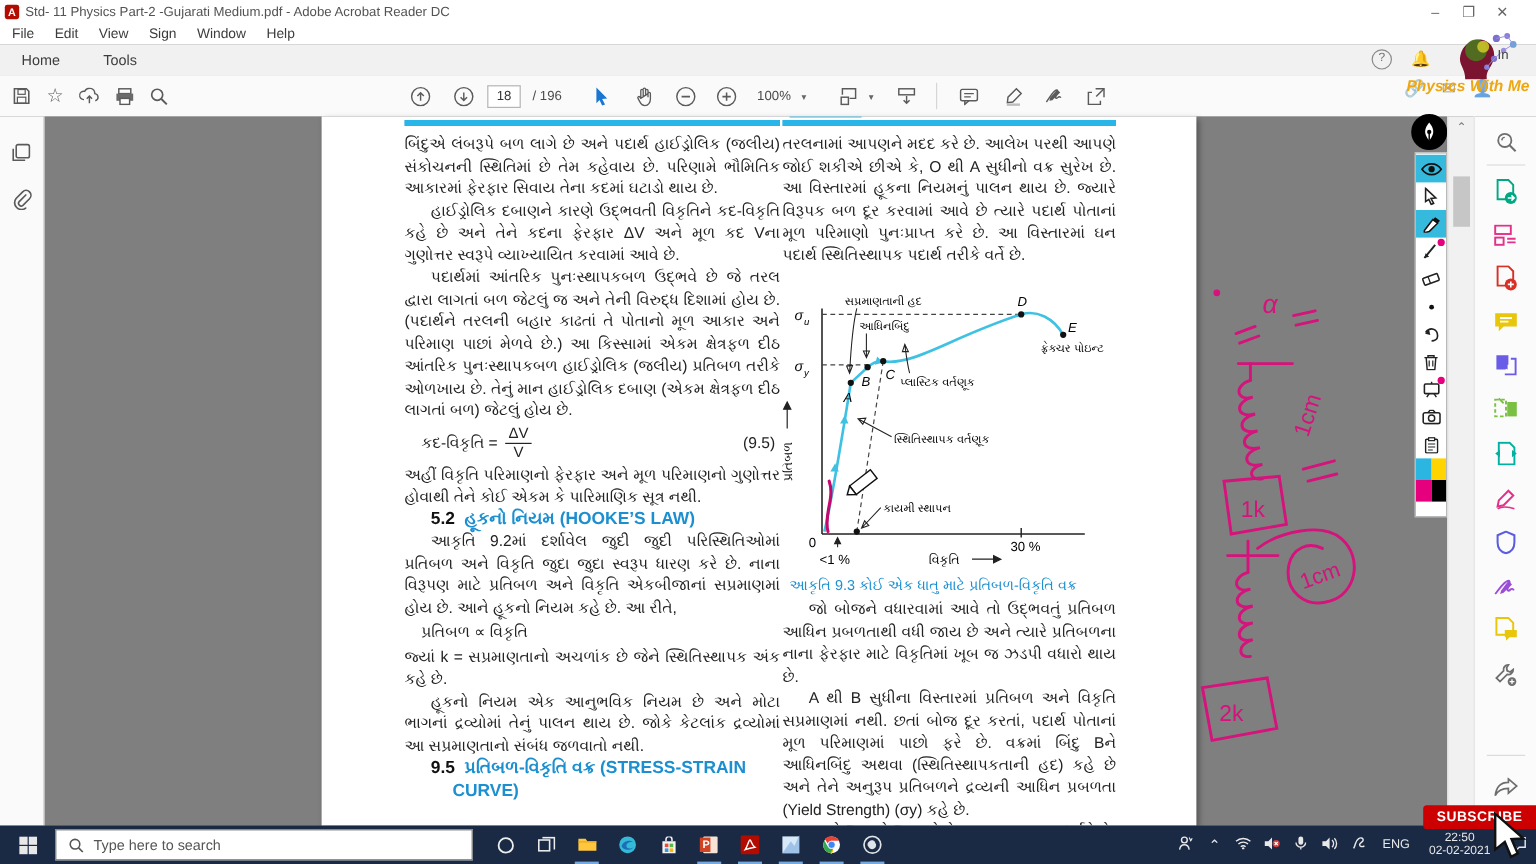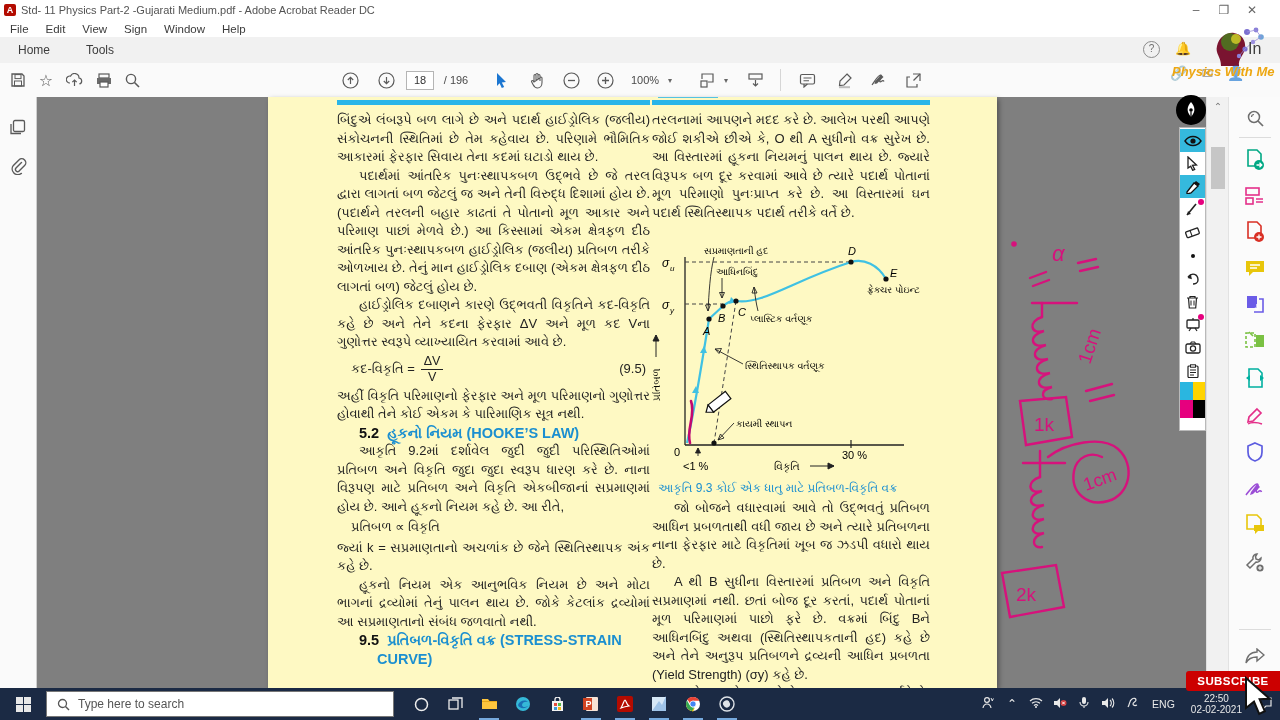--- a/index.html
+++ b/index.html
@@ -31,30 +31,30 @@
   .ti{position:absolute;top:0;height:34px;display:flex;align-items:center;justify-content:center;color:#5a5a5a;}
   .ti svg{display:block}
   .pagebox{width:26px;height:17px;border:1px solid #b5b5b5;background:#fff;font-size:11px;color:#333;
     text-align:center;line-height:17px;}
   .pagetotal{font-size:11px;color:#4a4a4a;}
   .zoomtxt{font-size:11px;color:#4a4a4a;}
   .caret{font-size:8px;color:#666;}
   .tdiv{position:absolute;top:6px;width:1px;height:22px;background:#d6d6d6;}
   
   .wm-logo{position:absolute;left:1203px;top:26px;width:62px;height:42px;}
-  .wm-in{position:absolute;left:1248px;top:40px;font-size:16px;color:#3f3f3f;}
+  .wm-in{position:absolute;left:1248px;top:40px;font-size:11px;color:#3f3f3f;}
   .wm-row{position:absolute;left:1170px;top:62px;width:110px;height:22px;color:rgba(80,80,80,.65);
     display:flex;gap:14px;align-items:center;font-size:14px;}
   .wm-text{position:absolute;left:1172px;top:64px;font-size:13px;font-weight:bold;font-style:italic;
     color:#eda712;text-shadow:0 0 2px rgba(255,255,255,.4);white-space:nowrap;}
   
   .main{position:absolute;left:0;top:97px;width:1280px;height:591px;background:#7f7f7f;}
   .leftrail{position:absolute;left:0;top:0;width:36px;height:591px;background:#fafafa;border-right:1px solid #cfcfcf;}
   .railico{position:absolute;left:9px;color:#5a5a5a;}
-  .page{position:absolute;left:268px;top:0;width:729px;height:591px;background:#fef9c3;overflow:hidden;
+  .page{position:absolute;left:268px;top:0;width:729px;height:591px;background:#ffffff;overflow:hidden;
     box-shadow:2px 2px 5px rgba(0,0,0,.35);}
   .colbar{position:absolute;height:5px;top:3px;}
   .hdr-dash{position:absolute;top:-3px;height:4px;background:#29b5e8;opacity:.8;}
   .gcol{position:absolute;font-size:13px;line-height:18.5px;color:#222;text-align:justify;overflow:hidden;}
   .gcol p{margin:0;text-indent:22px;}
   .gcol p.noind{text-indent:0;}
   .eq{display:flex;align-items:center;margin:2px 0 2px 14px;text-indent:0;}
   .frac{display:inline-flex;flex-direction:column;align-items:center;margin:0 6px;line-height:15px;font-size:12.5px;}
   .frac .num{border-bottom:1px solid #222;padding:0 3px;}
   .eqtag{margin-left:auto;padding-right:4px;}
@@ -280,22 +280,22 @@
     </div>
 
     <div class="page">
 
       <div class="hdr-dash" style="left:390px;width:60px;"></div>
       <div class="colbar" style="left:69px;width:313px;background:#29b5e8;"></div>
       <div class="colbar" style="left:384px;width:278px;background:#29b5e8;"></div>
 
       <div class="gcol" style="left:69px;top:14px;width:313px;height:577px;">
         <p class="noind">બિંદુએ લંબરૂપે બળ લાગે છે અને પદાર્થ હાઈડ્રોલિક (જલીય) સંકોચનની સ્થિતિમાં છે તેમ કહેવાય છે. પરિણામે ભૌમિતિક આકારમાં ફેરફાર સિવાય તેના કદમાં ઘટાડો થાય છે.</p>
+        <p>હાઈડ્રોલિક દબાણને કારણે ઉદ્ભવતી વિકૃતિને કદ-વિકૃતિ કહે છે અને તેને કદના ફેરફાર ΔV અને મૂળ કદ Vના ગુણોત્તર સ્વરૂપે વ્યાખ્યાયિત કરવામાં આવે છે.</p>
         <p>પદાર્થમાં આંતરિક પુનઃસ્થાપકબળ ઉદ્ભવે છે જે તરલ દ્વારા લાગતાં બળ જેટલું જ અને તેની વિરુદ્ધ દિશામાં હોય છે. (પદાર્થને તરલની બહાર કાઢતાં તે પોતાનો મૂળ આકાર અને પરિમાણ પાછાં મેળવે છે.) આ કિસ્સામાં એકમ ક્ષેત્રફળ દીઠ આંતરિક પુનઃસ્થાપકબળ હાઈડ્રોલિક (જલીય) પ્રતિબળ તરીકે ઓળખાય છે. તેનું માન હાઈડ્રોલિક દબાણ (એકમ ક્ષેત્રફળ દીઠ લાગતાં બળ) જેટલું હોય છે.</p>
-        <p>હાઈડ્રોલિક દબાણને કારણે ઉદ્ભવતી વિકૃતિને કદ-વિકૃતિ કહે છે અને તેને કદના ફેરફાર ΔV અને મૂળ કદ Vના ગુણોત્તર સ્વરૂપે વ્યાખ્યાયિત કરવામાં આવે છે.</p>
         <div class="eq">
           <span>કદ-વિકૃતિ =</span>
           <span class="frac">
             <span class="num">ΔV</span>
             <span>V</span>
           </span>
           <span class="eqtag">(9.5)</span>
         </div>
         <p class="noind">અહીં વિકૃતિ પરિમાણનો ફેરફાર અને મૂળ પરિમાણનો ગુણોત્તર હોવાથી તેને કોઈ એકમ કે પારિમાણિક સૂત્ર નથી.</p>
         <p class="ghead">

